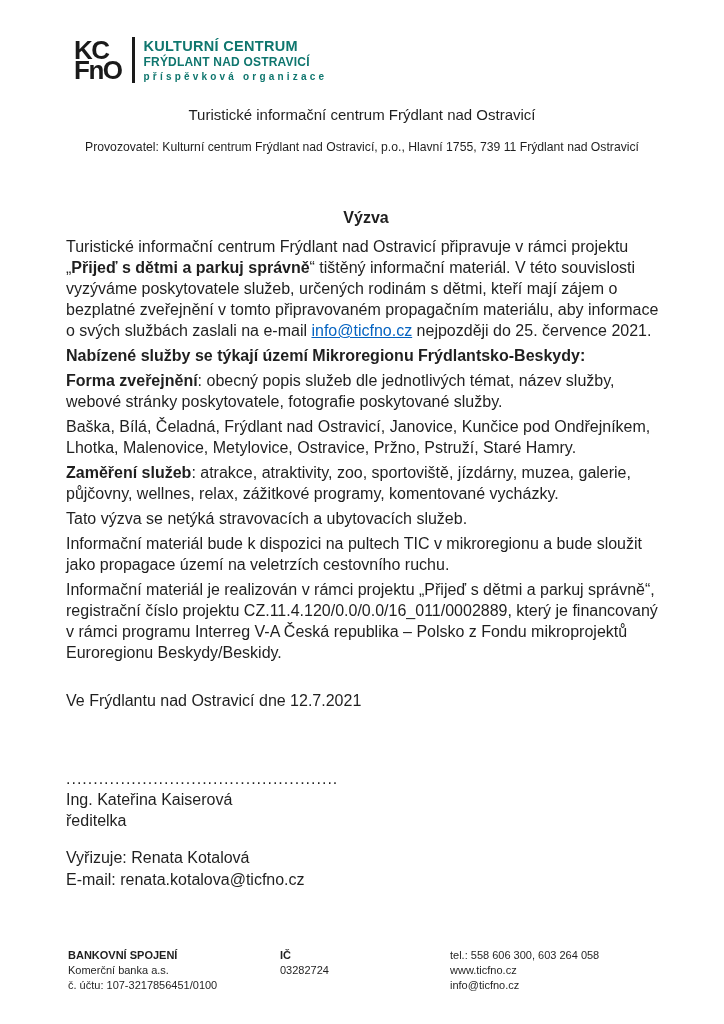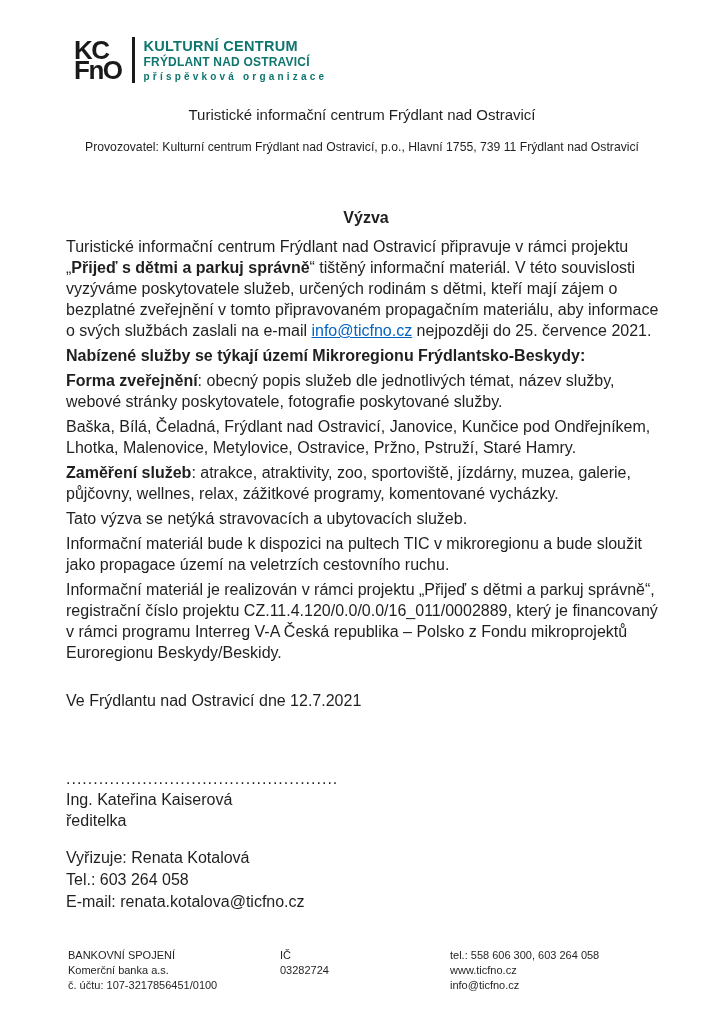--- a/index.html
+++ b/index.html
@@ -49,21 +49,21 @@
   .signature { margin-top:57px !important; line-height:21px; }
   .sig-dots { letter-spacing:1px; }
   .clerk { margin-top:16px !important; line-height:22px; }
 
   
   .footer { position:absolute; top:948px; left:0; right:0; font-size:11px; line-height:15px; }
   .footer .col { position:absolute; top:0; }
   .footer .col.bank { left:68px; }
   .footer .col.ic { left:280px; }
   .footer .col.contact { left:450px; }
-  .footer .fh { font-weight:normal; }
+  .footer .fh { font-weight:bold; }
 </style>
 </head>
 <body>
 
 <div class="page">
 
   <div class="logo">
     <div class="logo-acronym">
       <span class="l1">KC</span>
       <span class="l2">FnO</span>
@@ -102,21 +102,20 @@
     <p class="dateline">Ve Frýdlantu nad Ostravicí dne 12.7.2021</p>
 
     <div class="signature">
       <div class="sig-dots">..................................................</div>
       <div>Ing. Kateřina Kaiserová</div>
       <div>ředitelka</div>
     </div>
 
     <div class="clerk">
       <div>Vyřizuje: Renata Kotalová</div>
-      <div>Tel.: 603 264 058</div>
       <div>E-mail: renata.kotalova@ticfno.cz</div>
     </div>
 
   </div>
 
   <div class="footer">
     <div class="col bank">
       <div class="fh">BANKOVNÍ SPOJENÍ</div>
       <div>Komerční banka a.s.</div>
       <div>č. účtu: 107-3217856451/0100</div>

